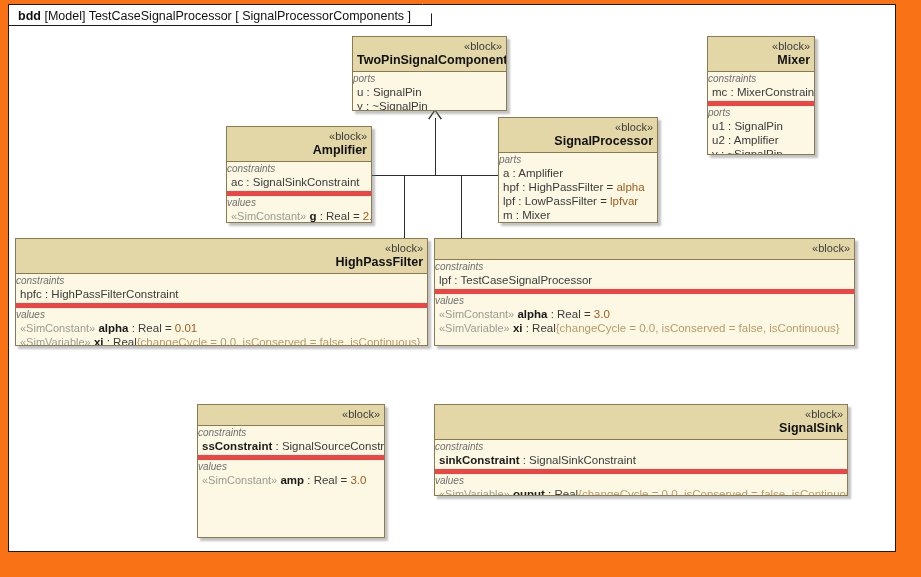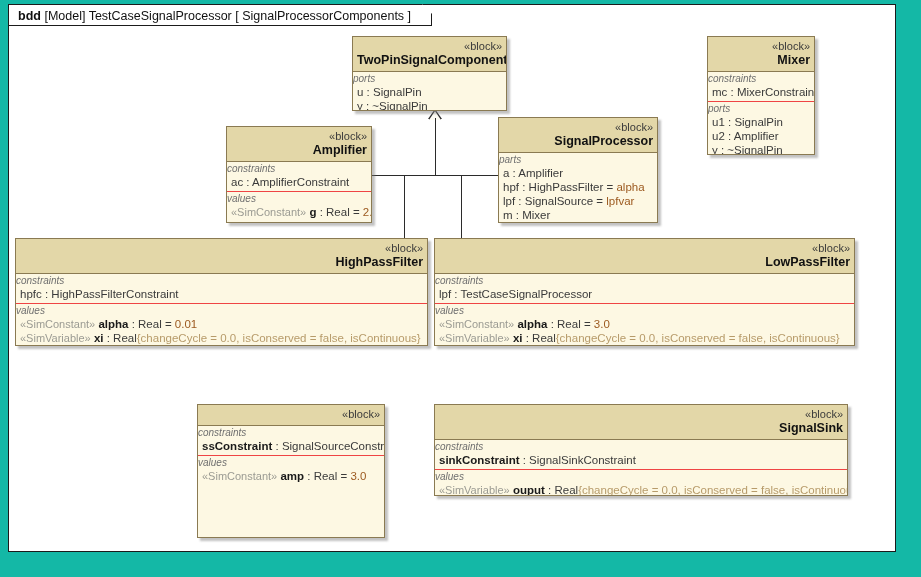--- a/index.html
+++ b/index.html
@@ -8,21 +8,21 @@
     background: #ffffff;
   }
   body {
     font-family: "Liberation Sans", sans-serif;
     -webkit-font-smoothing: none;
   }
   #canvas {
     position: relative;
     width: 921px;
     height: 577px;
-    background: #14b8a6;
+    background: #f97316;
     overflow: hidden;
   }
 
   
   #frame {
     position: absolute;
     left: 8px;
     top: 4px;
     width: 888px;
     height: 548px;
@@ -72,21 +72,21 @@
     color: #3b3b3b;
   }
   .blk-name {
     display: block;
     font-weight: bold;
     font-size: 12.5px;
     color: #111;
     padding-top: 1px;
   }
   .compartment {
-    border-bottom: 1px solid #ef4444;
+    border-bottom: 5px solid #ef4444;
     padding: 1px 0 2px 0;
   }
   .compartment:last-child { border-bottom: none; }
   .comp-title {
     display: block;
     text-align: left;
     font-style: italic;
     font-size: 10px;
     color: #6f6f6f;
     line-height: 12px;
@@ -184,38 +184,38 @@
     </div>
   </div>
 
   <div class="block" style="left:226px; top:126px; width:146px; height:97px;">
     <div class="blk-header">
       <span class="stereo">«block»</span>
       <span class="blk-name">Amplifier</span>
     </div>
     <div class="compartment">
       <span class="comp-title">constraints</span>
-      <span class="row">ac : AmplifierConstraint</span>
+      <span class="row">ac : SignalSinkConstraint</span>
     </div>
     <div class="compartment">
       <span class="comp-title">values</span>
       <span class="row"><span class="stname">«SimConstant»</span> <span class="pname">g</span><span class="plain"> : Real = </span><span class="val">2.0</span></span>
     </div>
   </div>
 
   <div class="block" style="left:498px; top:117px; width:160px; height:106px;">
     <div class="blk-header">
       <span class="stereo">«block»</span>
       <span class="blk-name">SignalProcessor</span>
     </div>
     <div class="compartment">
       <span class="comp-title">parts</span>
       <span class="row"><span class="plain">a : Amplifier</span></span>
       <span class="row"><span class="plain">hpf : HighPassFilter = </span><span class="val">alpha</span></span>
-      <span class="row"><span class="plain">lpf : SignalSource = </span><span class="val">lpfvar</span></span>
+      <span class="row"><span class="plain">lpf : LowPassFilter = </span><span class="val">lpfvar</span></span>
       <span class="row"><span class="plain">m : Mixer</span></span>
     </div>
   </div>
 
   <div class="block" style="left:15px; top:238px; width:413px; height:108px;">
     <div class="blk-header">
       <span class="stereo">«block»</span>
       <span class="blk-name">HighPassFilter</span>
     </div>
     <div class="compartment">
@@ -226,21 +226,20 @@
     <div class="compartment">
       <span class="comp-title">values</span>
       <span class="row"><span class="stname">«SimConstant»</span> <span class="pname">alpha</span><span class="plain"> : Real = </span><span class="val">0.01</span></span>
       <span class="row"><span class="stname">«SimVariable»</span> <span class="pname">xi</span><span class="plain"> : Real</span><span class="tag">{changeCycle = 0.0, isConserved = false, isContinuous}</span></span>
     </div>
   </div>
 
   <div class="block" style="left:434px; top:238px; width:421px; height:108px;">
     <div class="blk-header">
       <span class="stereo">«block»</span>
-      <span class="blk-name">LowPassFilter</span>
     </div>
     <div class="compartment">
       <span class="comp-title">constraints</span>
       <span class="row">lpf : TestCaseSignalProcessor</span>
       <span class="spacer"></span>
     </div>
     <div class="compartment">
       <span class="comp-title">values</span>
       <span class="row"><span class="stname">«SimConstant»</span> <span class="pname">alpha</span><span class="plain"> : Real = </span><span class="val">3.0</span></span>
       <span class="row"><span class="stname">«SimVariable»</span> <span class="pname">xi</span><span class="plain"> : Real</span><span class="tag">{changeCycle = 0.0, isConserved = false, isContinuous}</span></span>

